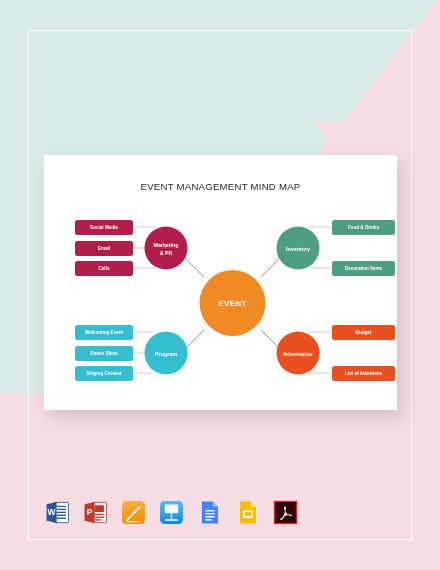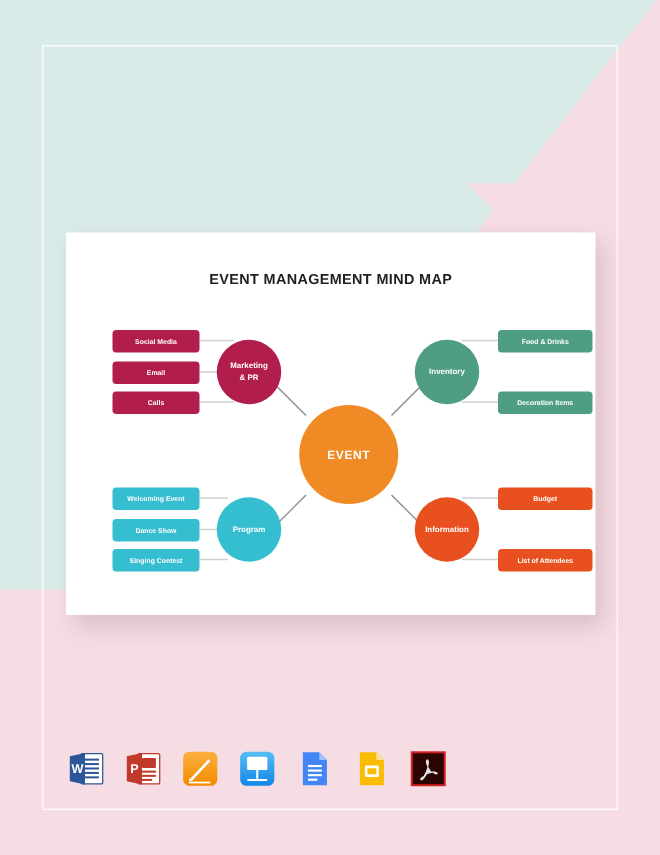--- a/index.html
+++ b/index.html
@@ -64,21 +64,21 @@
     background: #ffffff;
     box-shadow: 5px 7px 14px rgba(120, 80, 95, 0.22);
   }
 
   #mindmap-title {
     position: absolute;
     left: 0; top: 26px;
     width: 353px;
     text-align: center;
     font-size: 9.6px;
-    font-weight: bold;
+    font-weight: normal;
     letter-spacing: 0.25px;
     color: #231f20;
   }
 
   
   #map-svg {
     position: absolute;
     left: 0; top: 0;
     width: 353px;
     height: 255px;

